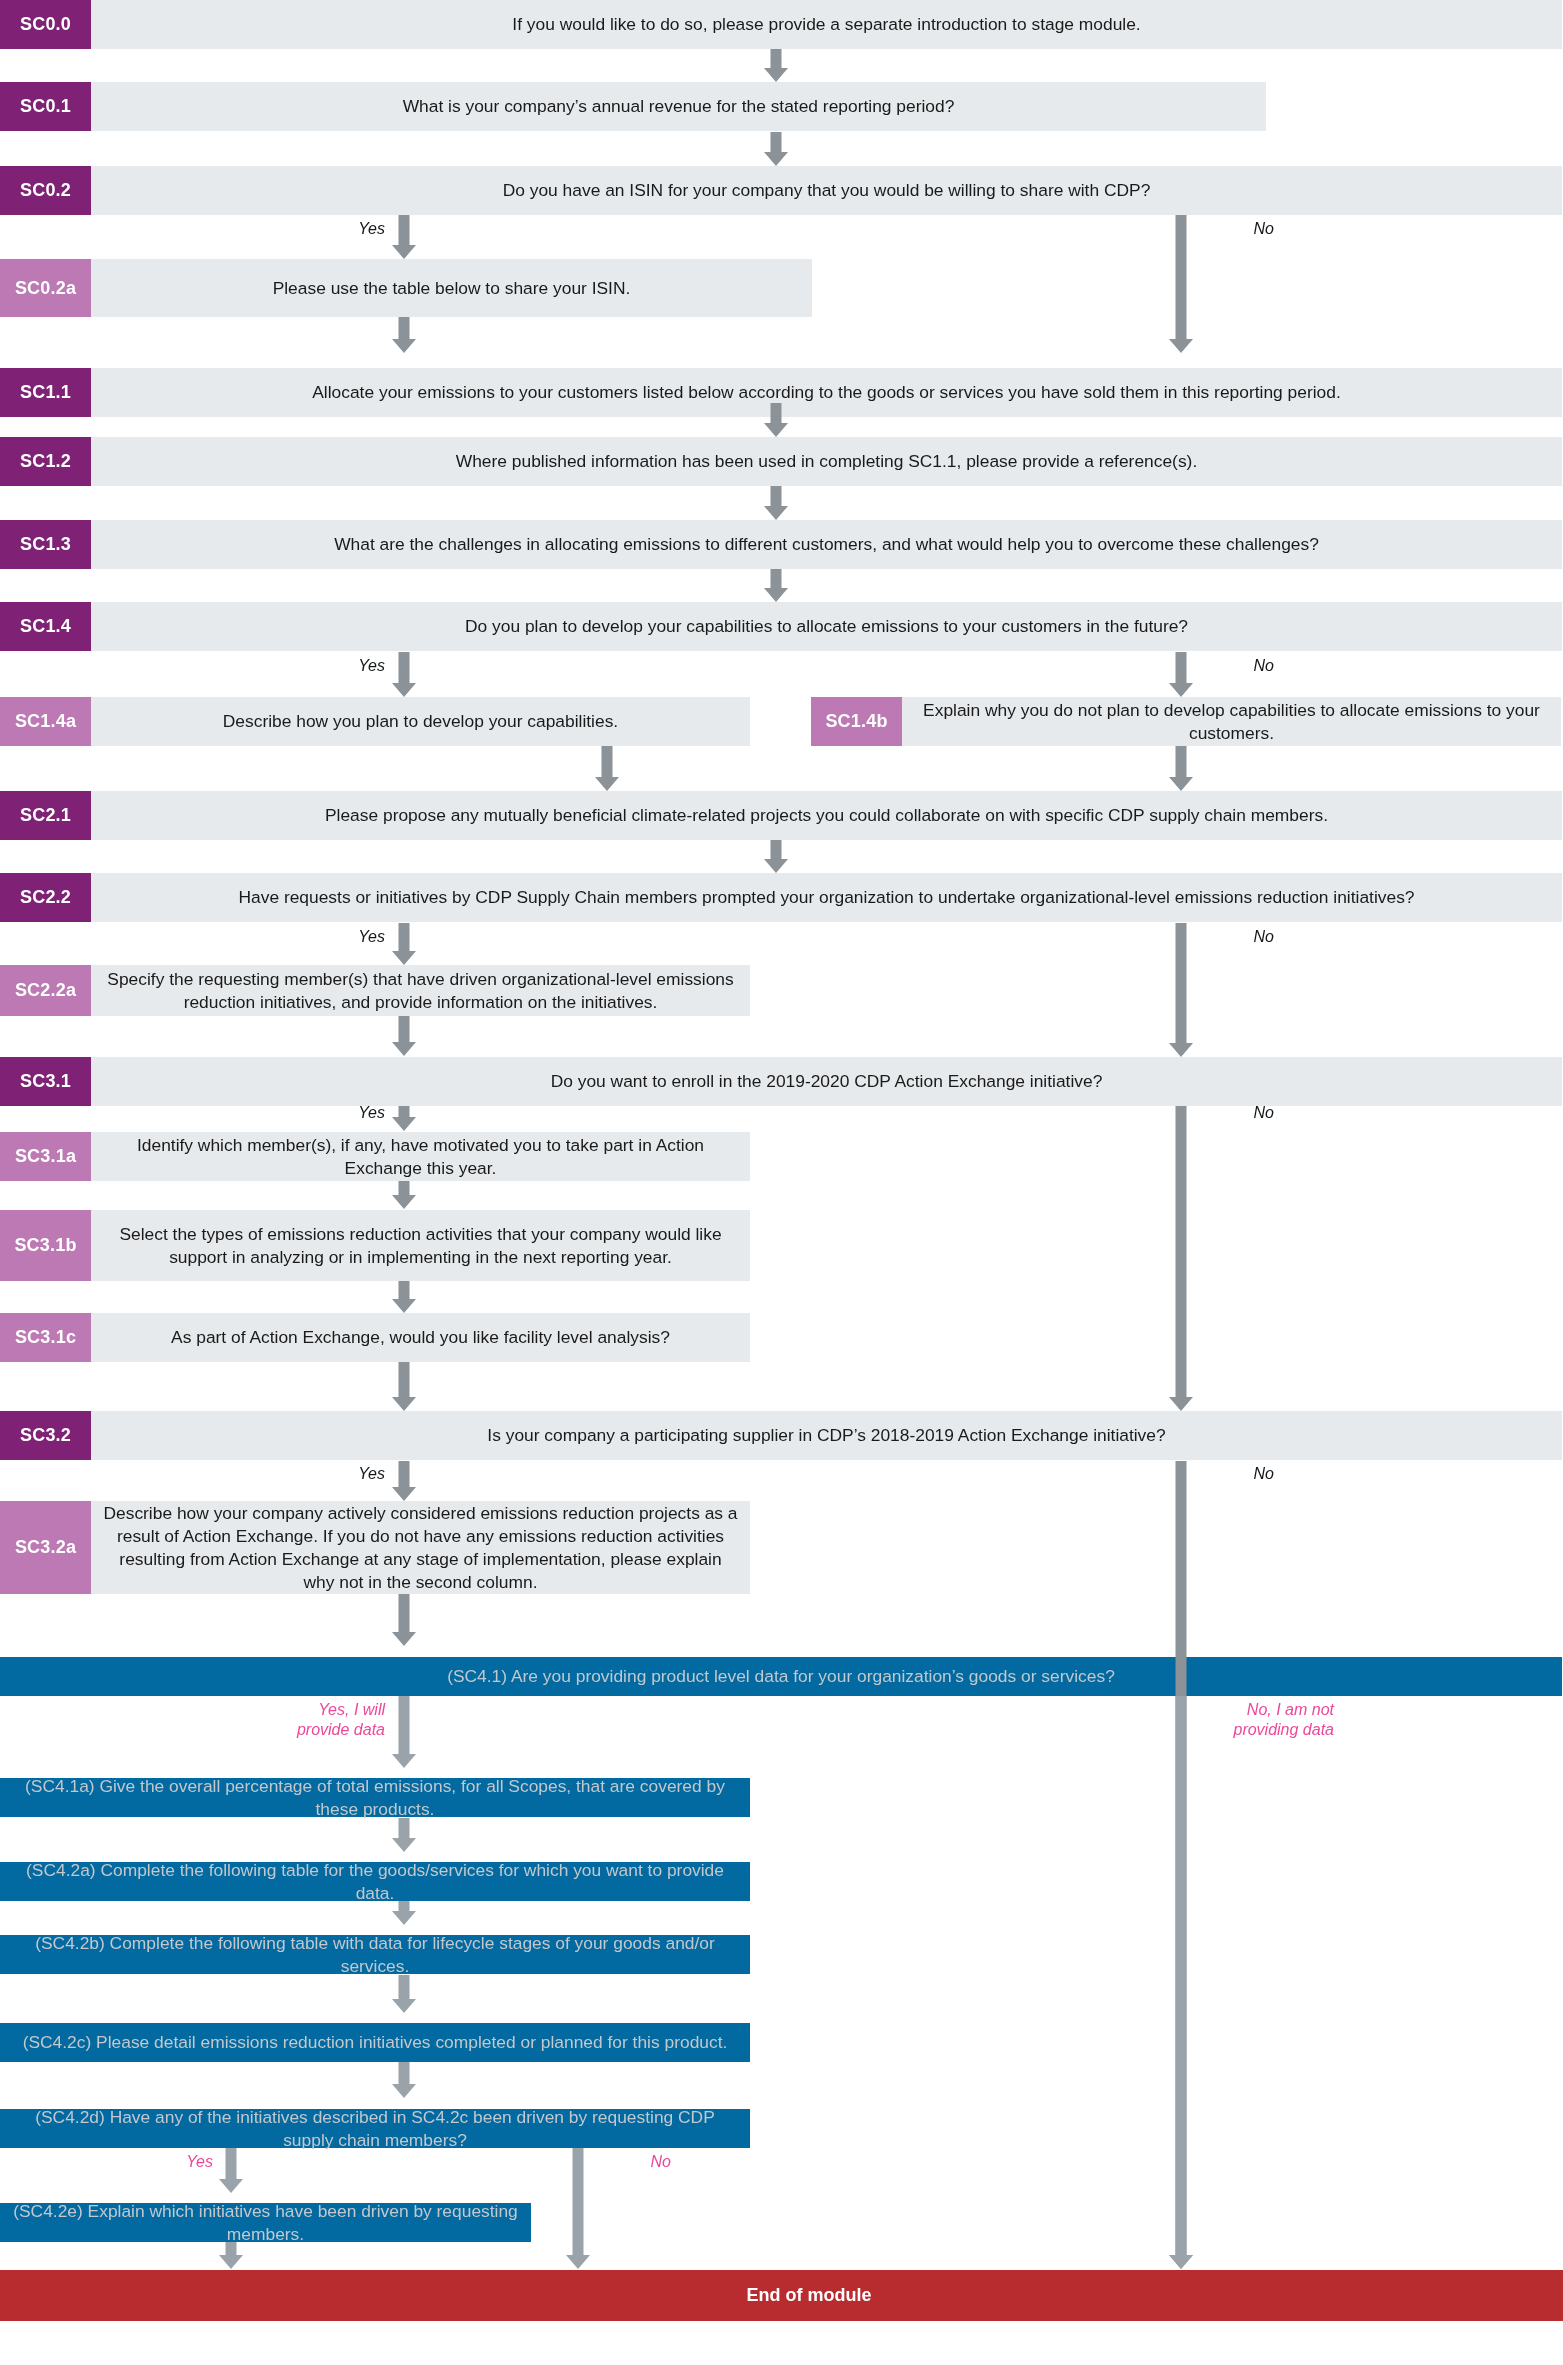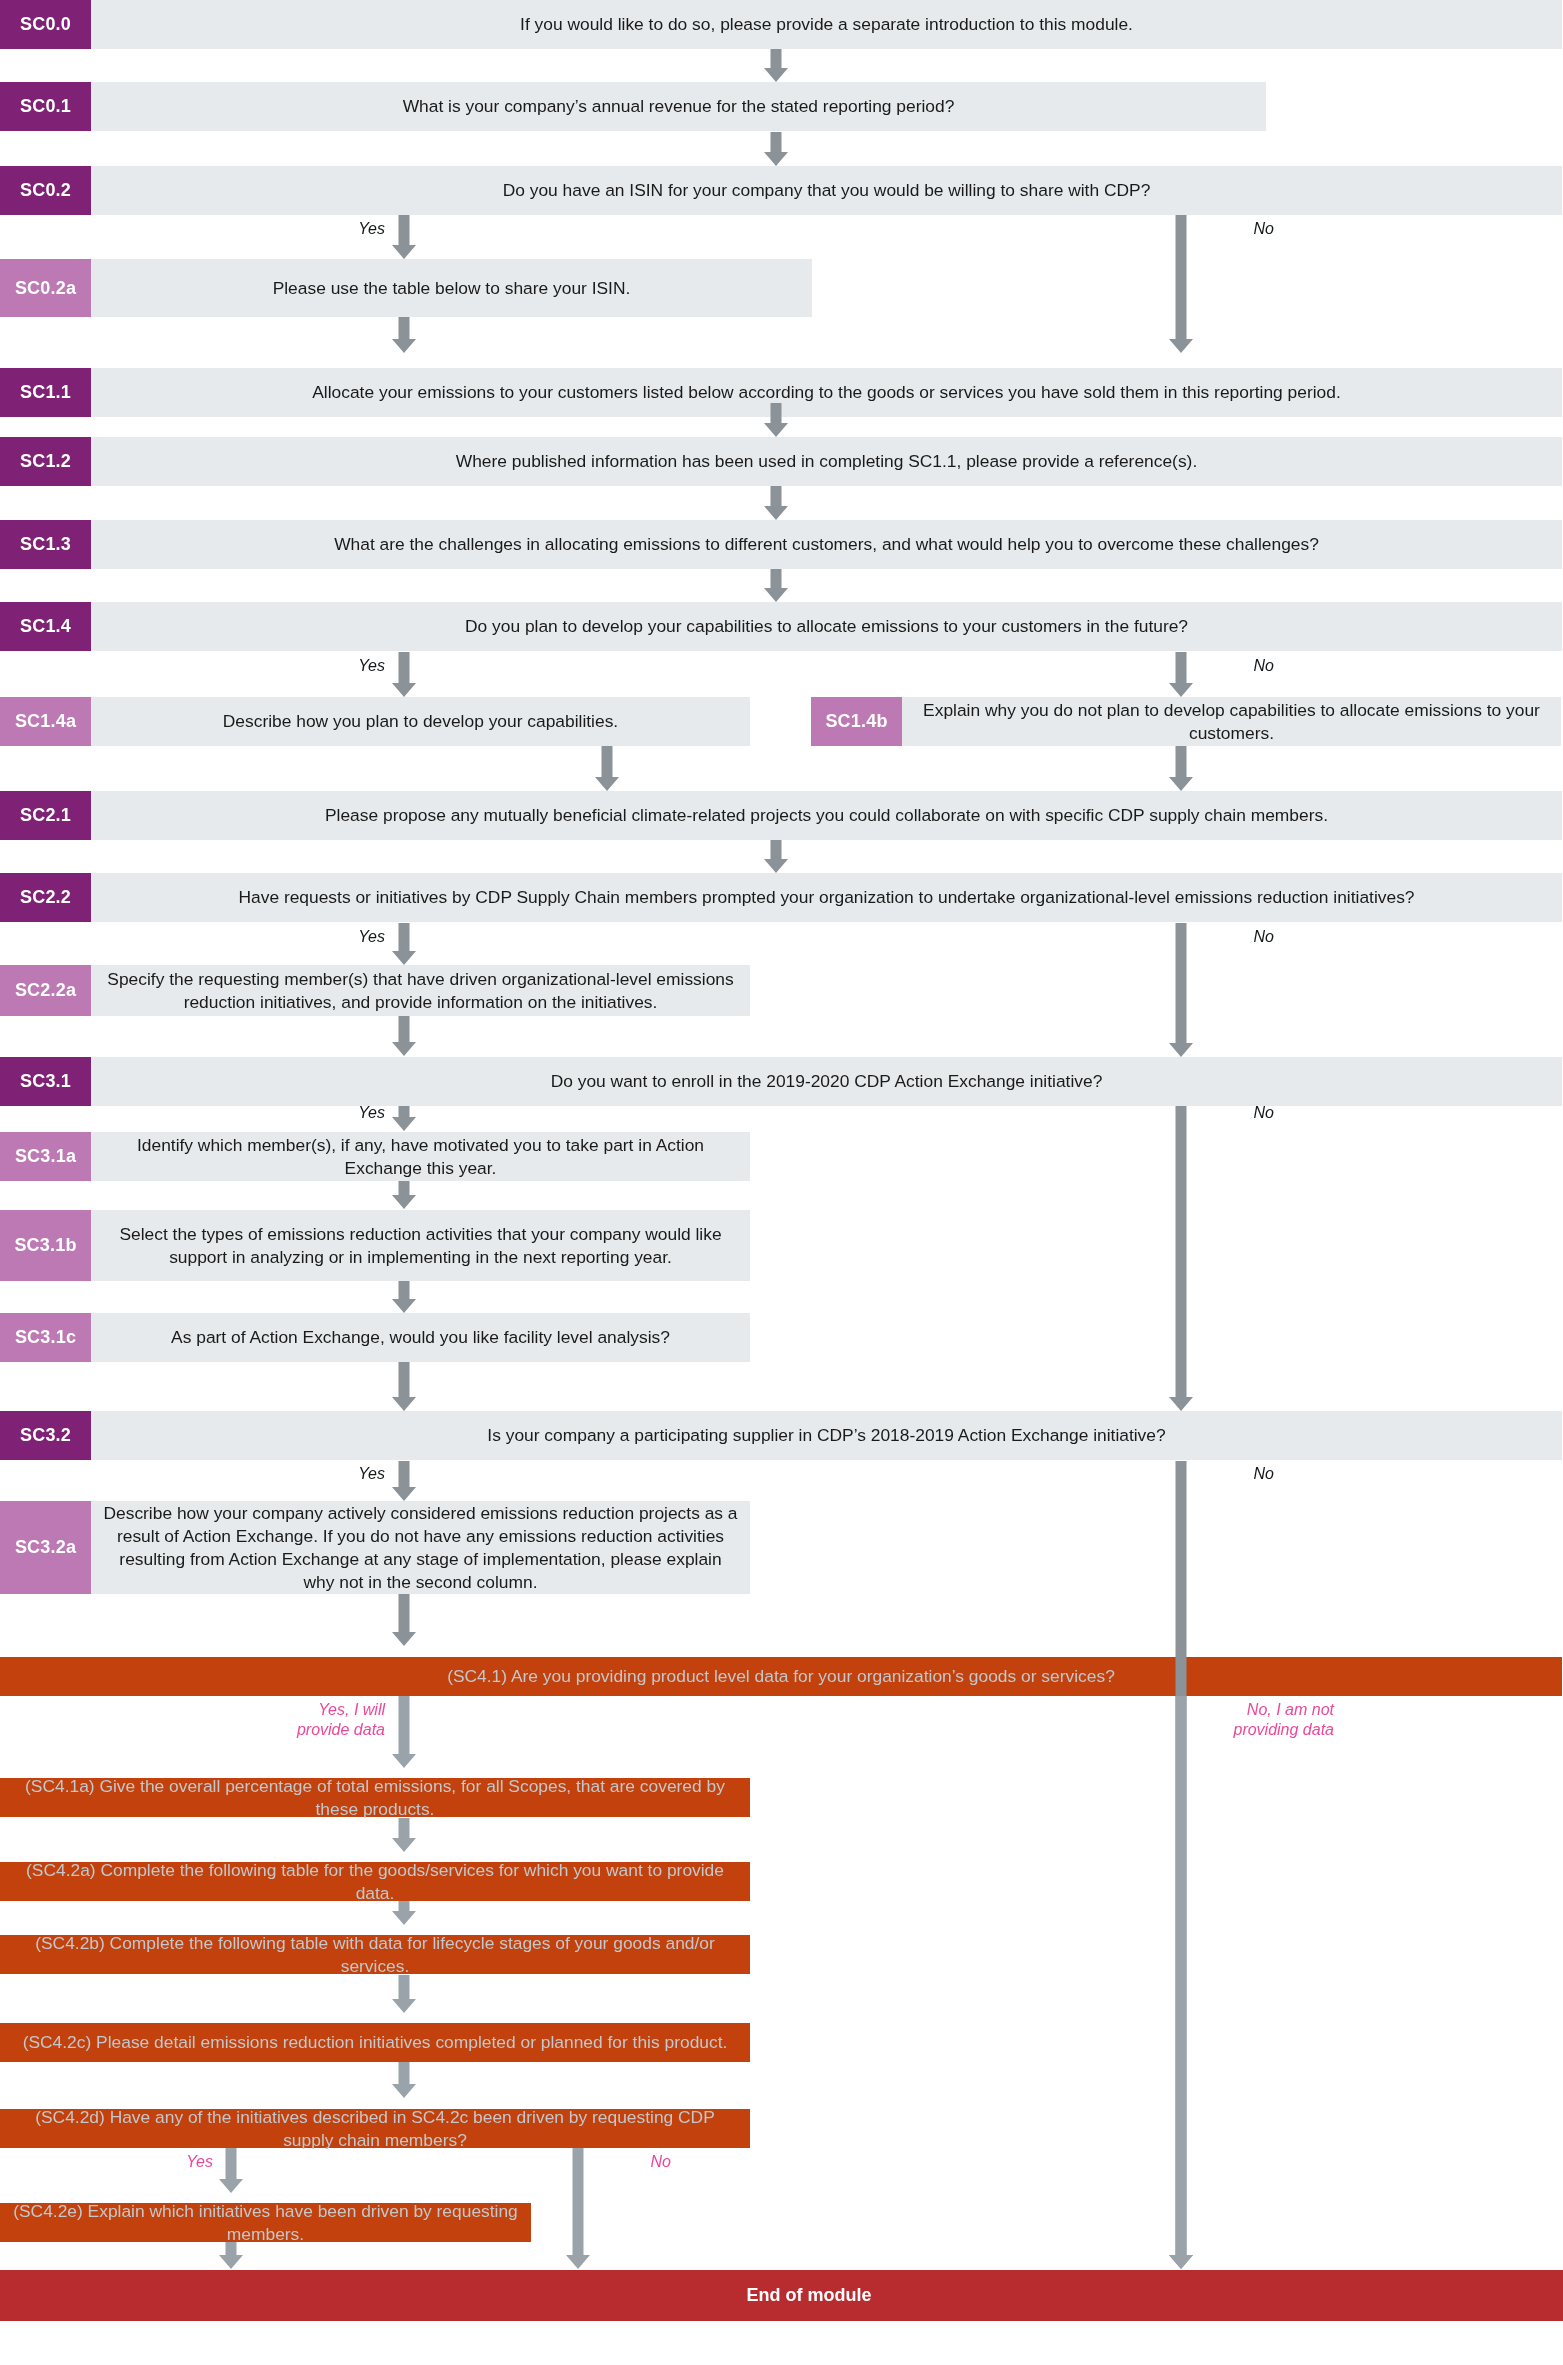--- a/index.html
+++ b/index.html
@@ -22,21 +22,21 @@
     padding:0 12px;box-sizing:border-box;
   }
   .row .body span{
     display:block;text-align:center;color:#1a1a1a;
     font-size:17.4px;line-height:23px;
   }
   .tag.dark{background:#7f2175;}
   .tag.light{background:#bd79b3;}
 
   
-  .row.ghost .body{background:#c2410c;margin-top:10px;}
+  .row.ghost .body{background:#0369a1;margin-top:10px;}
   .row.ghost .body span{color:#c2c8cc;}
 
   
   .arrow{position:absolute;}
   .arrow .shaft{
     position:absolute;left:50%;transform:translateX(-50%);
     background:#8b9298;width:11px;top:0;
   }
   .arrow .head{
     position:absolute;left:50%;transform:translateX(-50%);
@@ -63,21 +63,21 @@
   }
 </style>
 </head>
 <body>
 
 <div id="stage">
 
   <div class="row" style="left:0;top:0;width:1562px;height:49px;">
     <div class="tag dark">SC0.0</div>
     <div class="body">
-        <span>If you would like to do so, please provide a separate introduction to this module.</span>
+        <span>If you would like to do so, please provide a separate introduction to stage module.</span>
       </div>
   </div>
 
   <div class="row" style="left:0;top:82px;width:1266px;height:49px;">
     <div class="tag dark">SC0.1</div>
     <div class="body">
         <span>What is your company’s annual revenue for the stated reporting period?</span>
       </div>
   </div>
 

